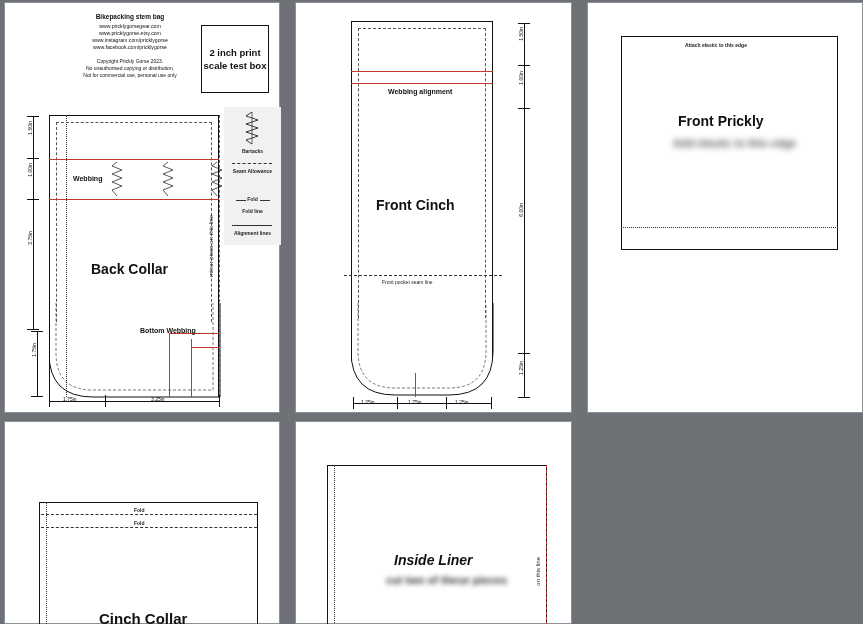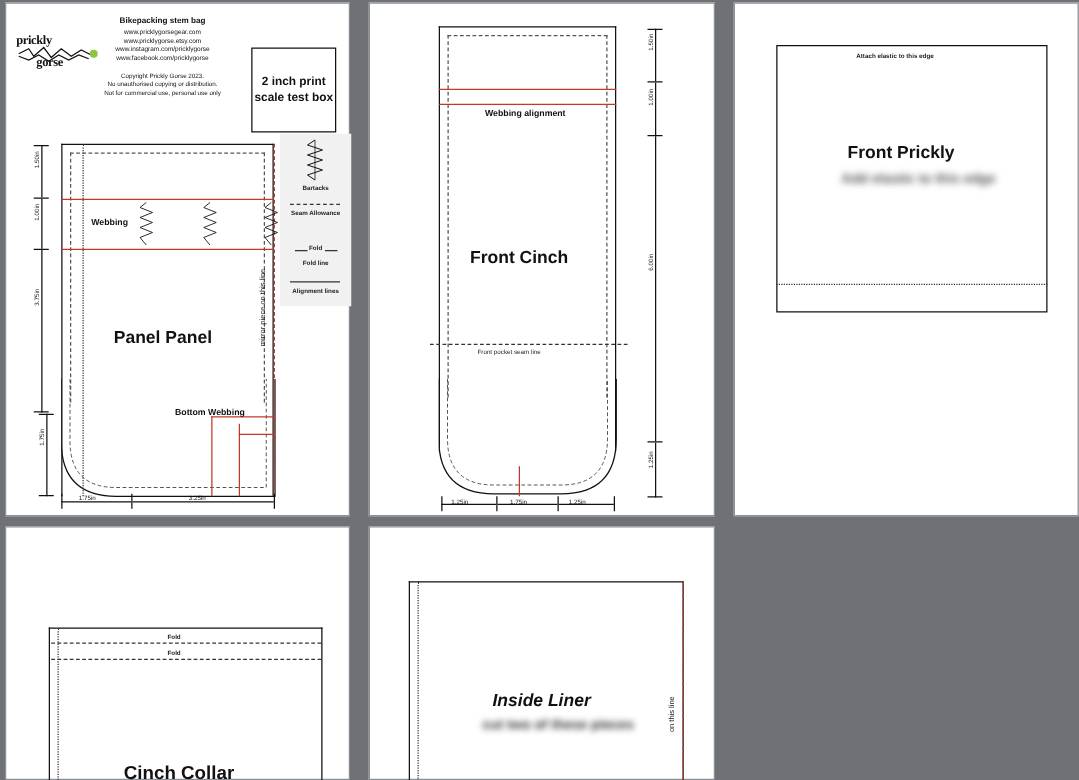--- a/index.html
+++ b/index.html
@@ -48,21 +48,21 @@
   }
   .logo svg{position:absolute;left:0;top:8px;}
 
   .hdr-text{position:absolute;left:70px;top:10px;width:110px;text-align:center;}
   .hdr-text .h1{font-size:6.5px;font-weight:bold;color:#111;margin-bottom:3px;}
   .hdr-text .ln{font-size:5.2px;color:#111;line-height:7px;}
   .hdr-text .cp{font-size:5px;color:#111;line-height:7px;margin-top:7px;}
 
   .testbox{
     position:absolute;left:196px;top:22px;width:66px;height:66px;
-    border:1px solid #111;display:flex;align-items:center;justify-content:center;margin-top:13px;
+    border:1px solid #111;display:flex;align-items:center;justify-content:center;
   }
   .testbox span{font-size:9.5px;font-weight:bold;line-height:13px;text-align:center;color:#111;}
 
   
   .legend{
     position:absolute;left:219px;top:104px;width:57px;height:138px;
     background:#f1f1f1;
   }
   .legend .item{position:absolute;width:100%;text-align:center;}
   .redline{position:absolute;background:#c0392b;height:1px;}
@@ -107,29 +107,20 @@
 
   .zig{display:block;}
 </style>
 </head>
 <body>
 
 <div class="sheet-grid">
 
   <div class="page" id="page1">
 
-    <div class="logo">
-      <div class="word1">prickly</div>
-      <div class="word2">gorse</div>
-      <svg class="zig" width="66" height="16" viewBox="0 0 66 16">
-        <path d="M2 8 L10 4 L14 10 L22 3 L28 11 L36 4 L44 10 L52 5 L60 9" stroke="#111" stroke-width="1" fill="none"></path>
-        <path d="M2 10 L10 13 L18 9 L26 14 L34 9 L42 13 L50 9 L58 12" stroke="#111" stroke-width="1" fill="none"></path>
-        <circle cx="62" cy="8" r="3.2" fill="#8cc63f"></circle>
-      </svg>
-    </div>
 
     <div class="hdr-text">
       <div class="h1">Bikepacking stem bag</div>
       <div class="ln">www.pricklygorsegear.com</div>
       <div class="ln">www.pricklygorse.etsy.com</div>
       <div class="ln">www.instagram.com/pricklygorse</div>
       <div class="ln">www.facebook.com/pricklygorse</div>
       <div class="cp">Copyright Prickly Gorse 2023.</div>
       <div class="cp" style="margin-top:0">No unauthorised copying or distribution.</div>
       <div class="cp" style="margin-top:0">Not for commercial use, personal use only</div>
@@ -186,21 +177,21 @@
     </svg>
     <svg style="position:absolute;left:156px;top:158px;" width="14" height="36" viewBox="0 0 14 36">
       <path d="M7 1 L2 5 L12 9 L2 13 L12 17 L2 21 L12 25 L2 29 L7 35" stroke="#111" stroke-width="0.7" fill="none"></path>
     </svg>
     <svg style="position:absolute;left:205px;top:158px;" width="14" height="36" viewBox="0 0 14 36">
       <path d="M7 1 L2 5 L12 9 L2 13 L12 17 L2 21 L12 25 L2 29 L7 35" stroke="#111" stroke-width="0.7" fill="none"></path>
     </svg>
 
     <div class="t xs bold" style="left:68px;top:172px;">Webbing</div>
     <div class="t xs bold" style="left:135px;top:324px;">Bottom Webbing</div>
-    <div class="t title" style="left:86px;top:258px;">Panel Panel</div>
+    <div class="t title" style="left:86px;top:258px;">Back Collar</div>
     <div class="t small vert" style="left:203px;top:212px;">mirror piece on this line</div>
 
     <div class="dim-v" style="left:28px;top:113px;height:42px;"></div>
     <div class="tick" style="left:22px;top:113px;width:12px;height:1px;"></div>
     <div class="tick" style="left:22px;top:155px;width:12px;height:1px;"></div>
     <div class="dim vert" style="left:22px;top:118px;">1.50in</div>
 
     <div class="dim-v" style="left:28px;top:156px;height:40px;"></div>
     <div class="tick" style="left:22px;top:196px;width:12px;height:1px;"></div>
     <div class="dim vert" style="left:22px;top:160px;">1.00in</div>

